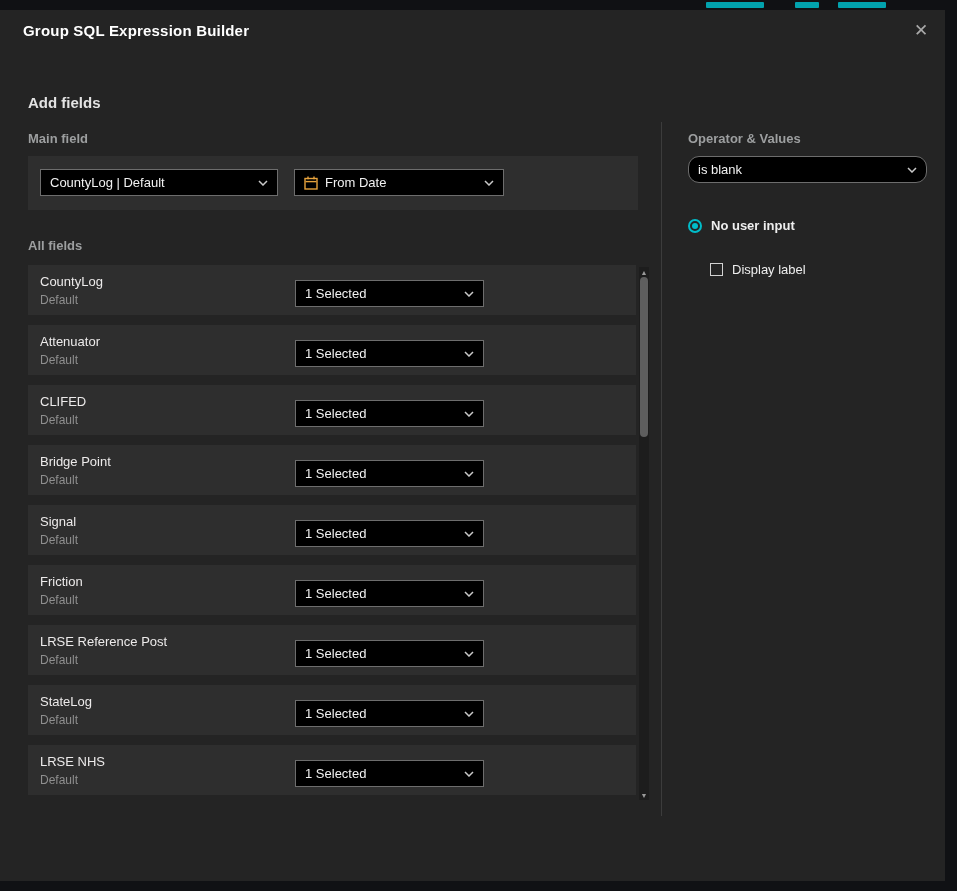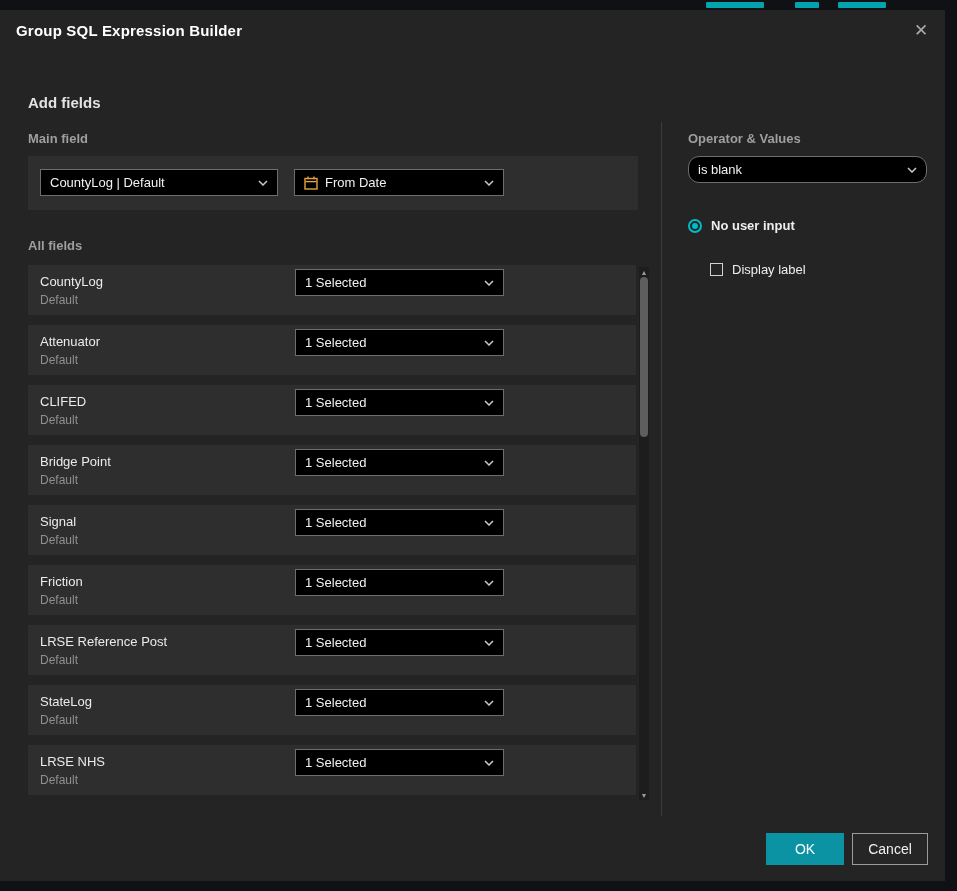--- a/index.html
+++ b/index.html
@@ -19,21 +19,21 @@
   
   .bg-frag{position:absolute;top:2px;height:6px;background:var(--accent-bright);opacity:.85;border-radius:1px;}
 
   .dialog{
     position:absolute;left:0;top:10px;width:945px;height:871px;
     background:#242424;
   }
   .title-bar{
     position:absolute;top:0;left:0;right:0;height:40px;
     display:flex;align-items:center;justify-content:space-between;
-    padding:0 14px 0 16px;
+    padding:0 14px 0 23px;
   }
   .title{font-size:15px;font-weight:700;color:#ffffff;letter-spacing:.2px;}
   .close{
     font-size:17px;color:#a9a9a9;cursor:pointer;line-height:1;
     width:20px;height:20px;display:flex;align-items:center;justify-content:center;
   }
   .section-heading{
     position:absolute;left:28px;top:84px;
     font-size:15px;font-weight:700;color:#e3e3e3;
   }
@@ -60,21 +60,21 @@
   .list{
     position:absolute;left:28px;top:255px;width:622px;height:535px;
   }
   .field-row{
     position:relative;width:608px;height:50px;margin-bottom:10px;
     background:#2e2e2e;display:flex;align-items:center;
   }
   .field-info{padding-left:12px;}
   .field-name{font-size:13px;color:#eceaea;}
   .field-sub{font-size:12px;color:#8f8f8f;margin-top:4px;}
-  .dd-row{position:absolute;left:267px;top:4px;width:209px;text-align:center;}
+  .dd-row{position:absolute;left:267px;top:15px;width:189px;text-align:center;}
 
   .scrollbar{
     position:absolute;left:611px;top:2px;width:10px;height:533px;
     background:#1d1d1d;display:flex;flex-direction:column;align-items:center;
   }
   .scroll-arrow{
     width:10px;height:10px;display:flex;align-items:center;justify-content:center;
     color:#9a9a9a;font-size:7px;cursor:pointer;flex:0 0 auto;
   }
   .scroll-track{flex:1;width:10px;position:relative;}
@@ -312,18 +312,14 @@
         <span class="radio-dot"></span>
       </span>
     <span class="opt-label">No user input</span>
   </div>
 
   <div class="check-row">
     <span class="checkbox"></span>
     <span class="opt-label">Display label</span>
   </div>
 
-  <div class="footer">
-    <div class="btn btn-ok">OK</div>
-    <div class="btn btn-cancel">Cancel</div>
-  </div>
 
 </div>
 
 </body></html>

